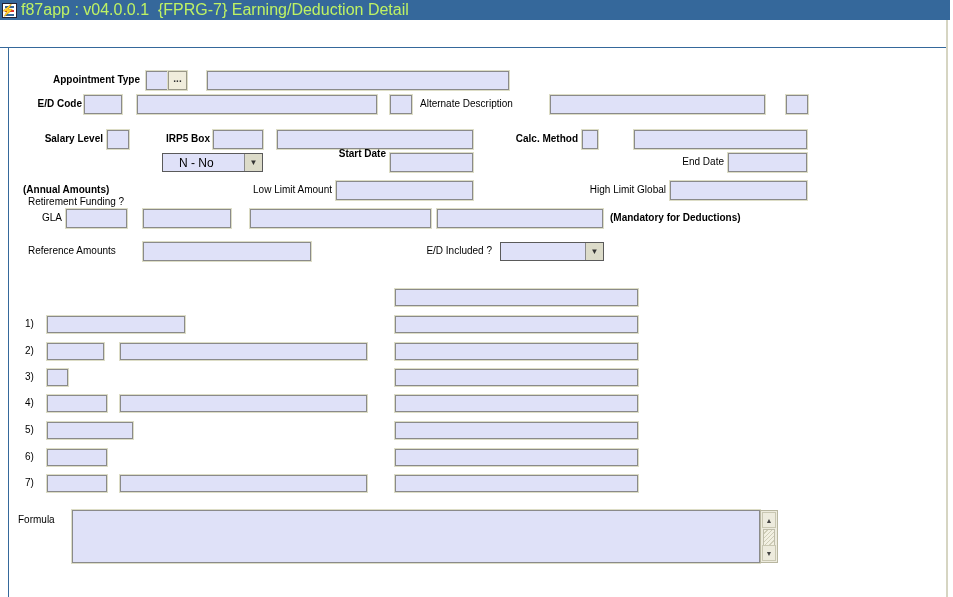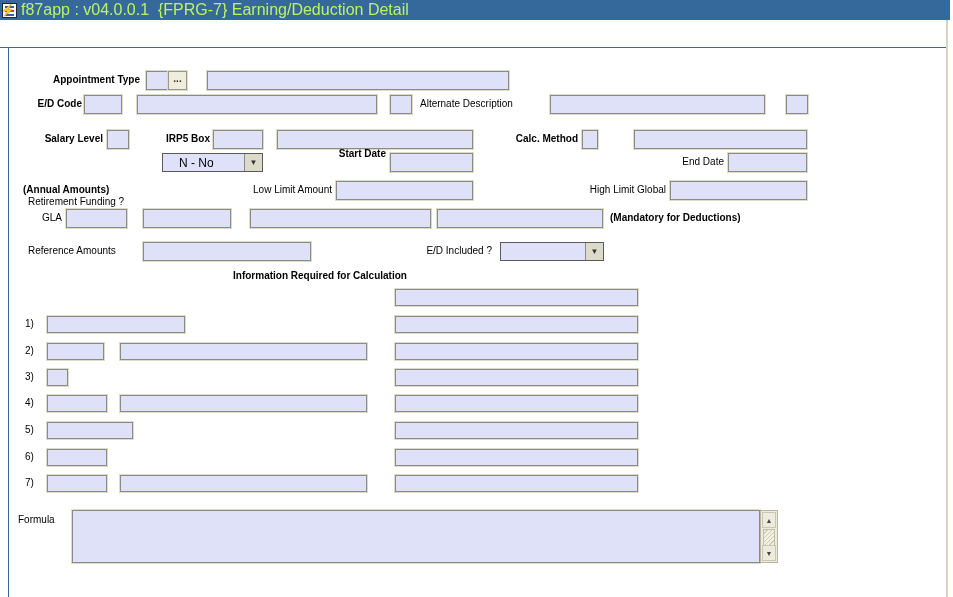--- a/index.html
+++ b/index.html
@@ -123,21 +123,20 @@
   <div class="lbl b" style="left:610px;top:212px;">(Mandatory for Deductions)</div>
 
   <div class="lbl" style="left:28px;top:245px;">Reference Amounts</div>
   <div class="fld" style="left:143px;top:242px;width:168px;"></div>
   <div class="lbl r" style="left:404px;top:245px;width:88px;">E/D Included ?</div>
   <div class="dd" style="left:500px;top:242px;width:104px;">
     <span class="val"></span>
     <span class="arrow">▼</span>
   </div>
 
-  <div class="lbl b" style="left:160px;top:270px;width:320px;text-align:center;">Information Required for Calculation</div>
 
   <div class="fld h17" style="left:395px;top:289px;width:243px;"></div>
   <div class="fld h17" style="left:395px;top:316px;width:243px;"></div>
   <div class="fld h17" style="left:395px;top:343px;width:243px;"></div>
   <div class="fld h17" style="left:395px;top:369px;width:243px;"></div>
   <div class="fld h17" style="left:395px;top:395px;width:243px;"></div>
   <div class="fld h17" style="left:395px;top:422px;width:243px;"></div>
   <div class="fld h17" style="left:395px;top:449px;width:243px;"></div>
   <div class="fld h17" style="left:395px;top:475px;width:243px;"></div>
 

